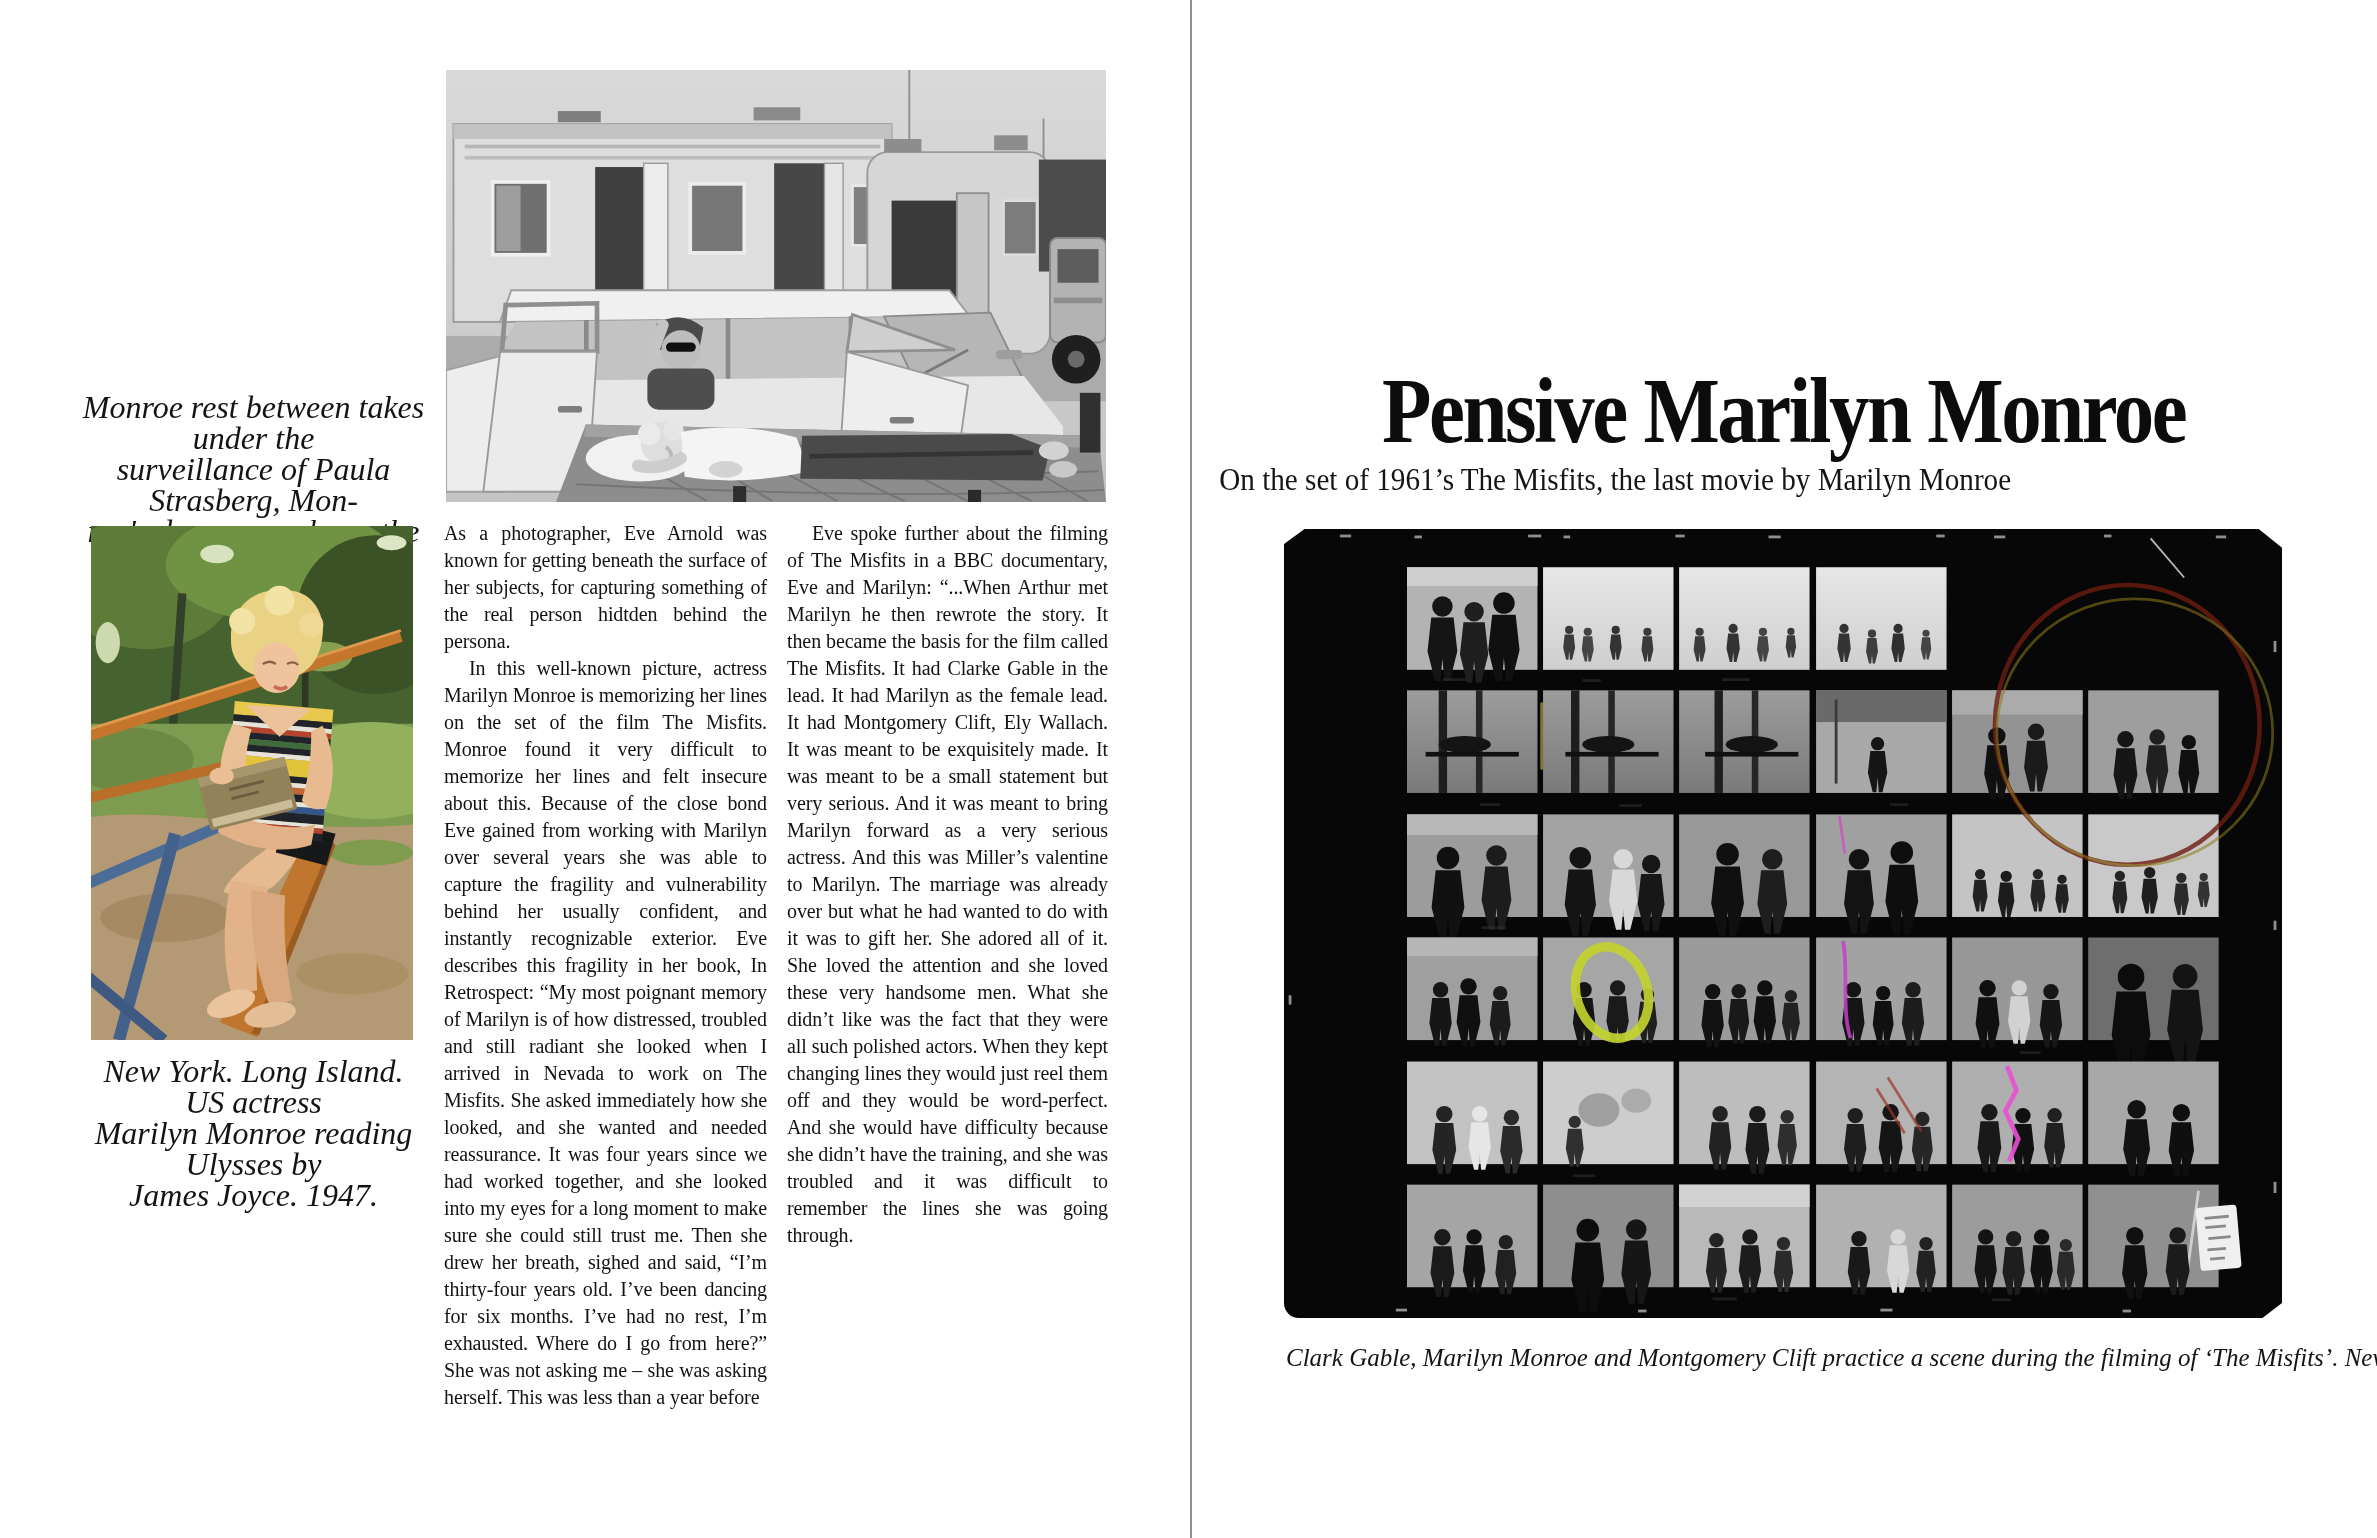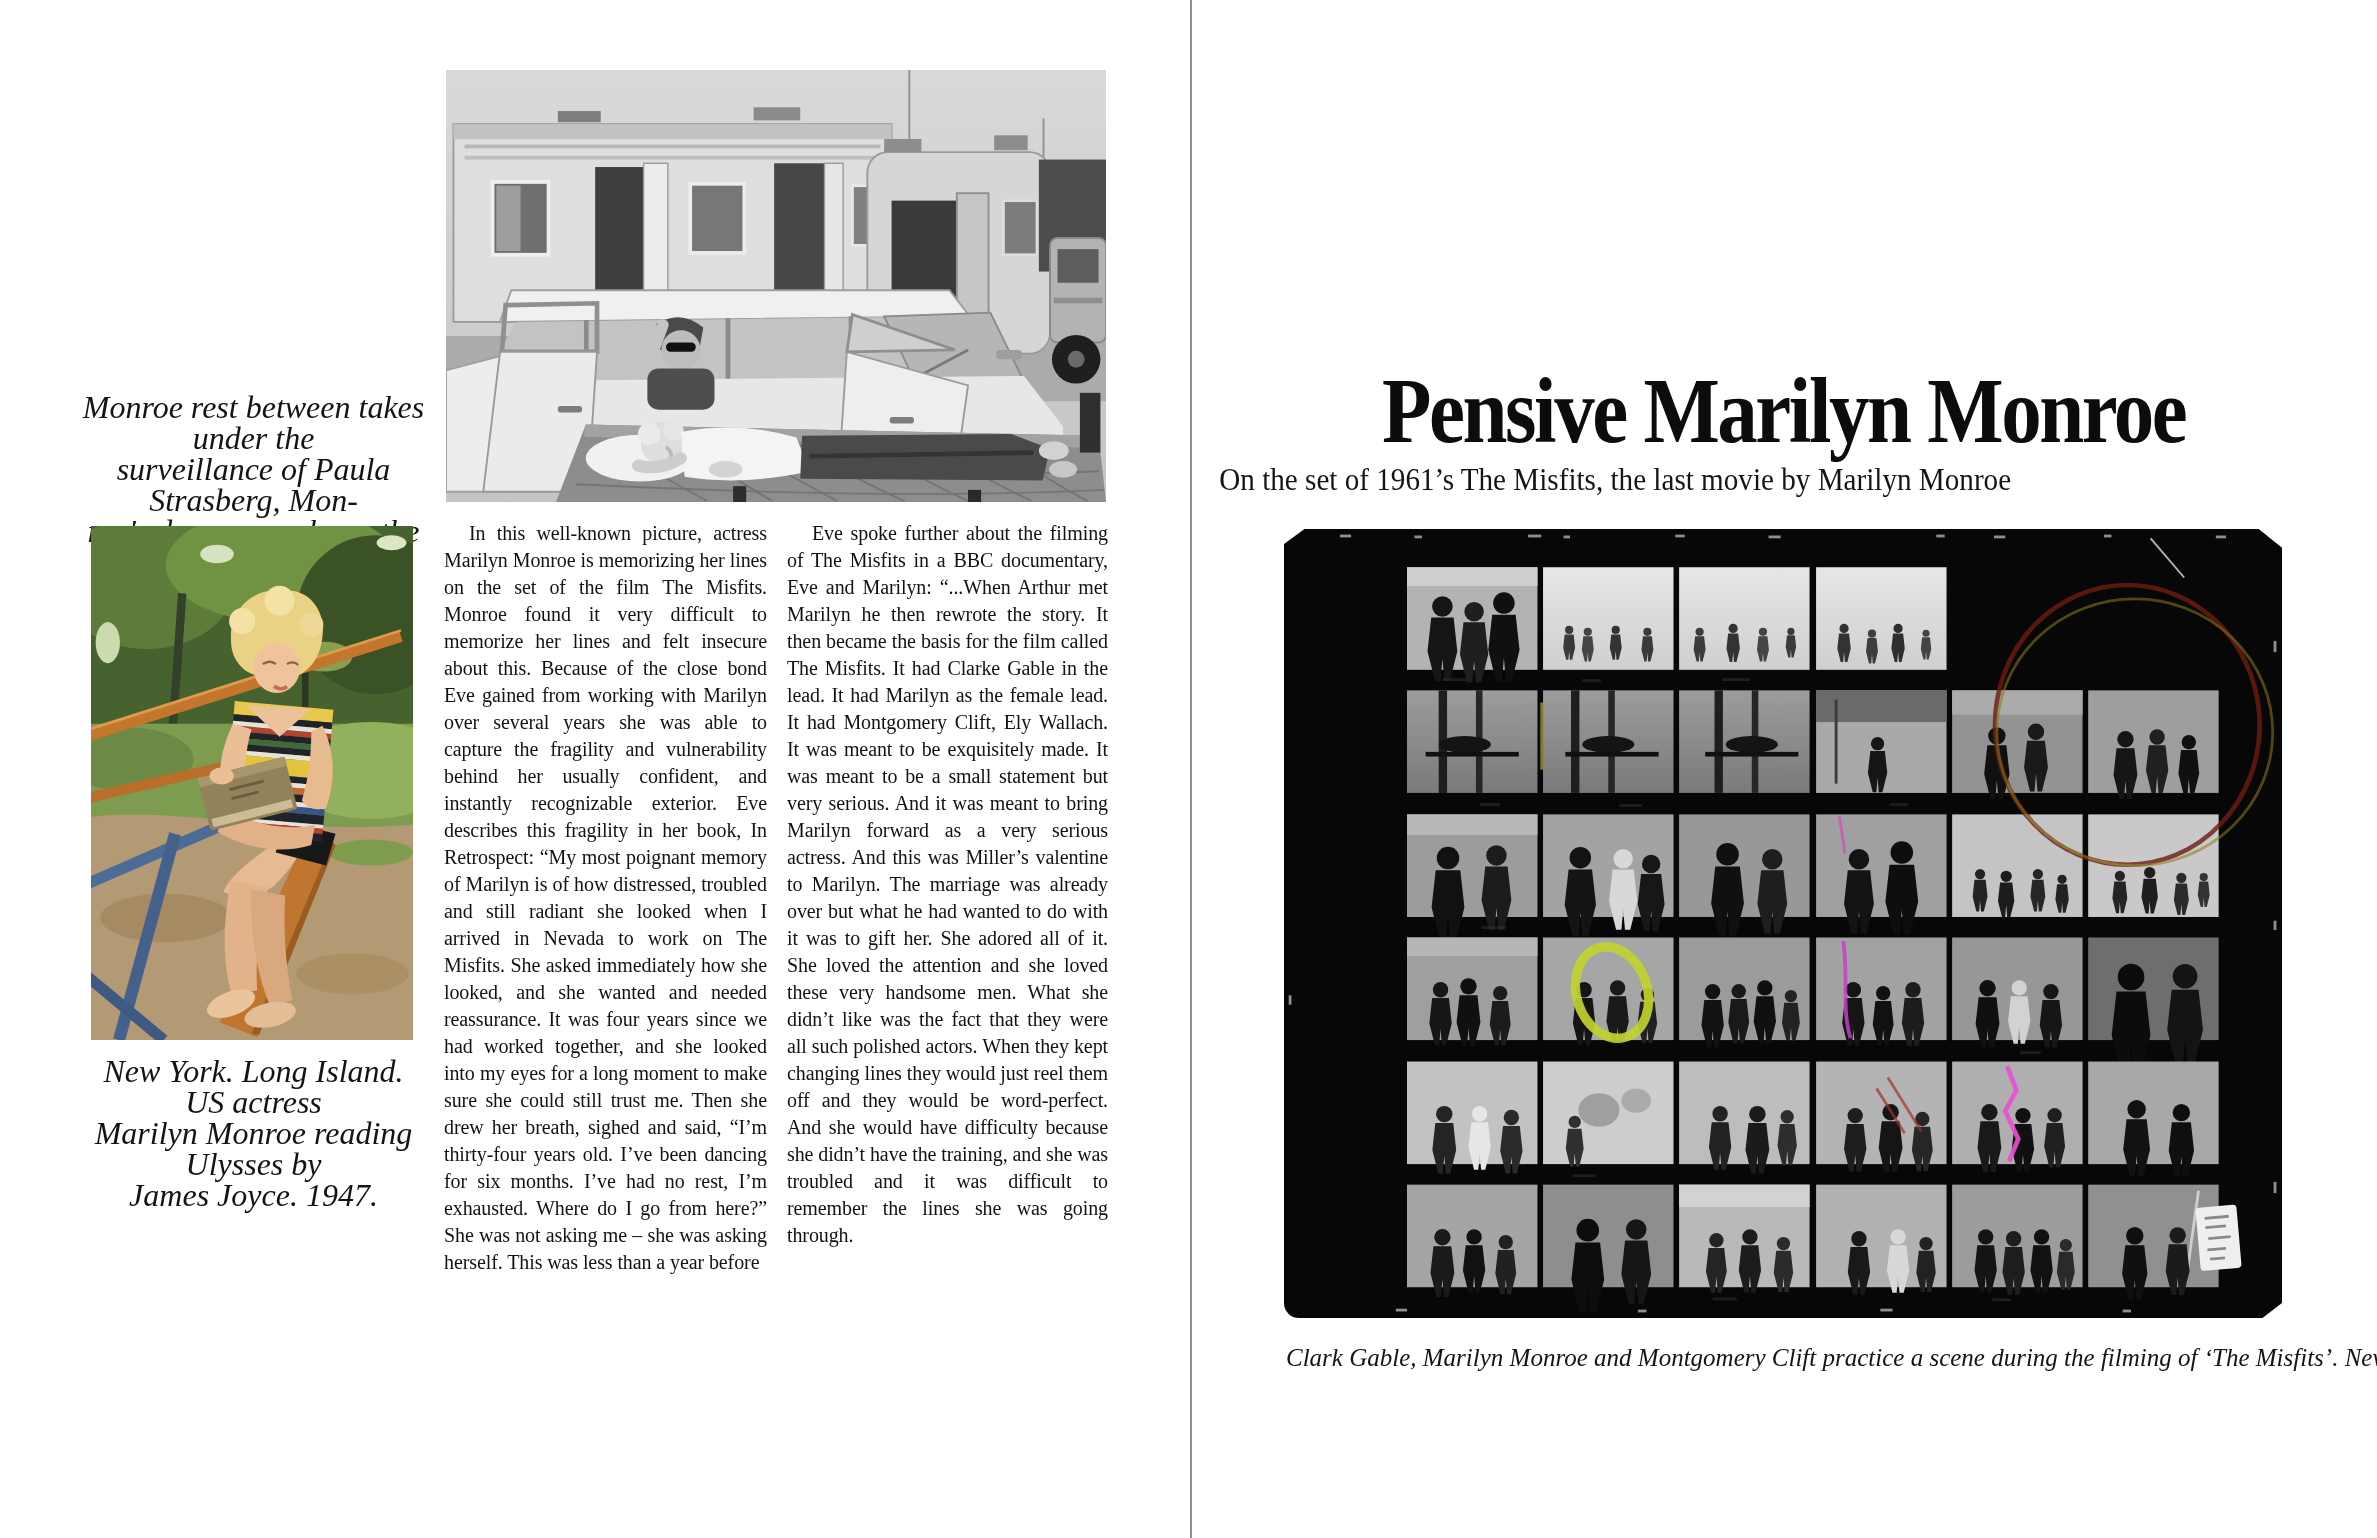--- a/index.html
+++ b/index.html
@@ -252,20 +252,21 @@
     <path d="M196,172 q8,5 14,0" stroke="#c96a5a" stroke-width="4" fill="none"></path>
   </g>
 </svg>
 </div>
 
 <div class="abs caption caption-bottom">New York. Long Island. US actress
 Marilyn Monroe reading Ulysses by
 James Joyce. 1947.</div>
 
 <div class="abs bodycol col1">
+  <p>As a photographer, Eve Arnold was known for getting beneath the surface of her subjects, for capturing something of the real person hidtden behind the persona.</p>
   <p class="indent">In this well-known picture, actress Marilyn Monroe is memorizing her lines on the set of the film The Misfits. Monroe found it very difficult to memorize her lines and felt insecure about this. Because of the close bond Eve gained from working with Marilyn over several years she was able to capture the fragility and vulnerability behind her usually confident, and instantly recognizable exterior. Eve describes this fragility in her book, In Retrospect: “My most poignant memory of Marilyn is of how distressed, troubled and still radiant she looked when I arrived in Nevada to work on The Misfits. She asked immediately how she looked, and she wanted and needed reassurance. It was four years since we had worked together, and she looked into my eyes for a long moment to make sure she could still trust me. Then she drew her breath, sighed and said, “I’m thirty-four years old. I’ve been dancing for six months. I’ve had no rest, I’m exhausted. Where do I go from here?” She was not asking me – she was asking herself. This was less than a year before</p>
 </div>
 
 <div class="abs bodycol col2">
   <p class="indent">Eve spoke further about the filming of The Misfits in a BBC documentary, Eve and Marilyn: “...When Arthur met Marilyn he then rewrote the story. It then became the basis for the film called The Misfits. It had Clarke Gable in the lead. It had Marilyn as the female lead. It had Montgomery Clift, Ely Wallach. It was meant to be exquisitely made. It was meant to be a small statement but very serious. And it was meant to bring Marilyn forward as a very serious actress. And this was Miller’s valentine to Marilyn. The marriage was already over but what he had wanted to do with it was to gift her. She adored all of it. She loved the attention and she loved these very handsome men. What she didn’t like was the fact that they were all such polished actors. When they kept changing lines they would just reel them off and they would be word-perfect. And she would have difficulty because she didn’t have the training, and she was troubled and it was difficult to remember the lines she was going through.</p>
 </div>
 
 <div class="abs title-wrap">
   <span class="title-text">Pensive Marilyn Monroe</span>
 </div>

